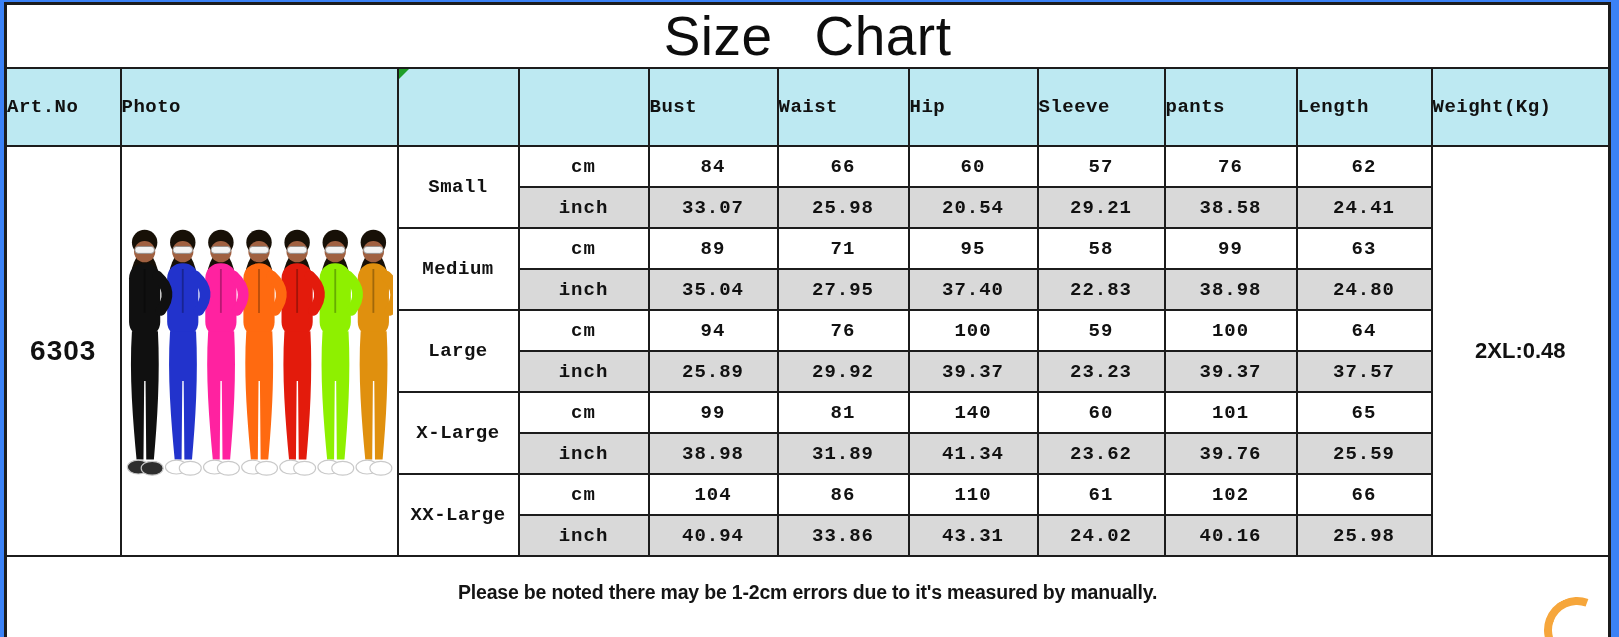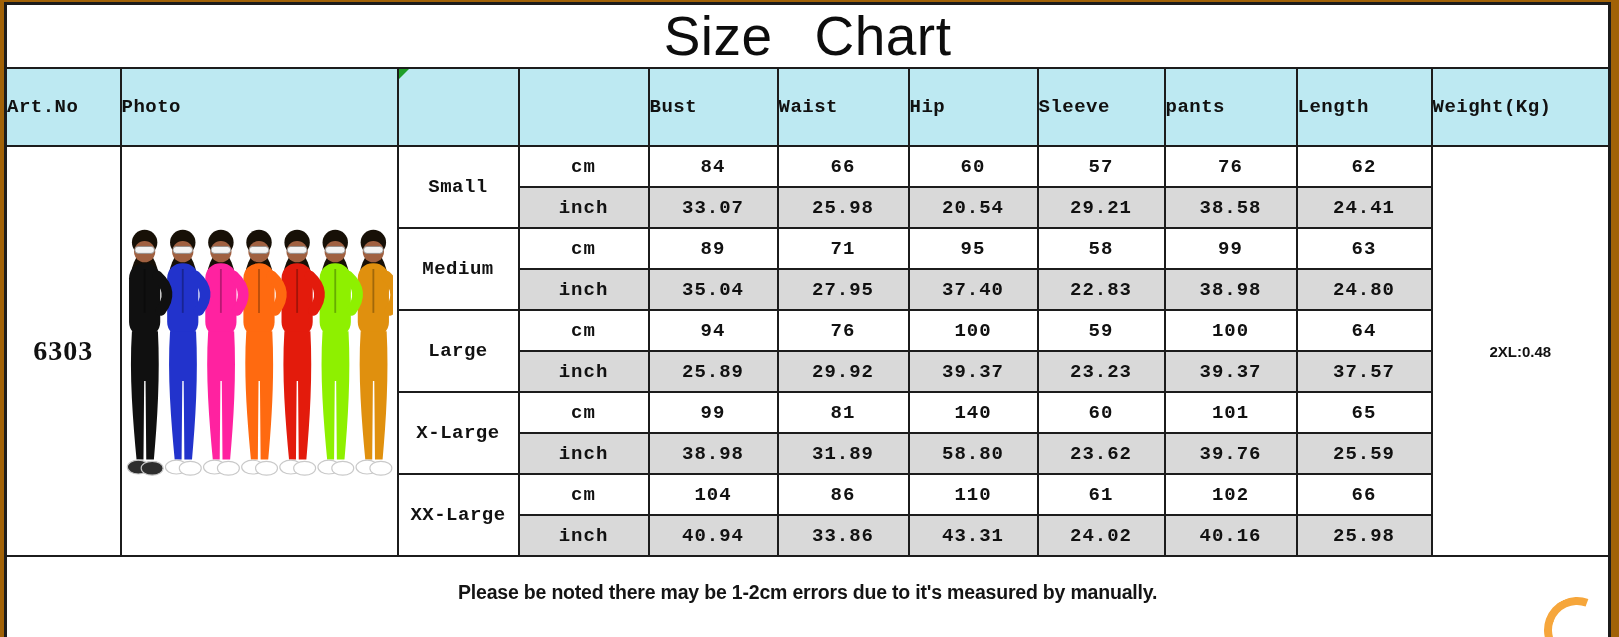--- a/index.html
+++ b/index.html
@@ -1,18 +1,18 @@
 <!DOCTYPE html>
 <html><head>
 <meta charset="utf-8">
 <style>
   html,body { margin:0; padding:0; background:#ffffff; }
   .stage {
     position:relative; width:1619px; height:637px;
-    background:#a16207; overflow:hidden;
+    background:#3b82f6; overflow:hidden;
     font-family:"Liberation Sans", sans-serif;
   }
   table.size-chart {
     position:absolute; left:4px; top:2px; width:1604px;
     border-collapse:collapse; table-layout:fixed;
     border:3px solid #1c1c1c;
   }
   th, td { border:2px solid #1c1c1c; padding:0; overflow:hidden; }
 
   .title-cell {
@@ -32,29 +32,29 @@
     border-top:10px solid #1e9e28; border-right:10px solid transparent;
   }
   tbody td {
     height:39px; background:#ffffff; text-align:center; vertical-align:middle;
     font-family:"Liberation Mono","DejaVu Sans Mono", monospace;
     font-weight:700; font-size:19px; color:#111; letter-spacing:1px;
   }
   tr.r-inch td { background:#d9d9d9; }
   td.c-art {
     background:#ffffff !important;
-    font-family:Liberation Serif, serif;
+    font-family:Liberation Sans, sans-serif;
     font-weight:700; font-size:28px; letter-spacing:1px;
   }
   td.c-photo { background:#ffffff !important; text-align:center; vertical-align:middle; }
   .photo-wrap { width:100%; height:100%; display:flex; align-items:center; justify-content:center; }
   td.c-weight {
     background:#ffffff !important;
     font-family:"Liberation Sans", sans-serif;
-    font-weight:700; font-size:15px; letter-spacing:0px;
+    font-weight:700; font-size:22px; letter-spacing:0px;
   }
   td.c-size { background:#ffffff !important; letter-spacing:0.5px; }
   .note-cell {
     height:100px; background:#ffffff; text-align:center; vertical-align:top;
     padding-top:24px;
     font-family:"Liberation Sans", sans-serif; font-weight:700;
     font-size:19.5px; color:#141414; letter-spacing:-0.2px;
   }
   .watermark {
     position:absolute; left:1544px; top:597px; width:66px; height:66px;
@@ -257,21 +257,21 @@
         <td>81</td>
         <td>140</td>
         <td>60</td>
         <td>101</td>
         <td>65</td>
       </tr>
       <tr class="r-inch">
         <td>inch</td>
         <td>38.98</td>
         <td>31.89</td>
-        <td>58.80</td>
+        <td>41.34</td>
         <td>23.62</td>
         <td>39.76</td>
         <td>25.59</td>
       </tr>
       <tr class="r-cm">
         <td class="c-size" rowspan="2">XX-Large</td>
         <td>cm</td>
         <td>104</td>
         <td>86</td>
         <td>110</td>

